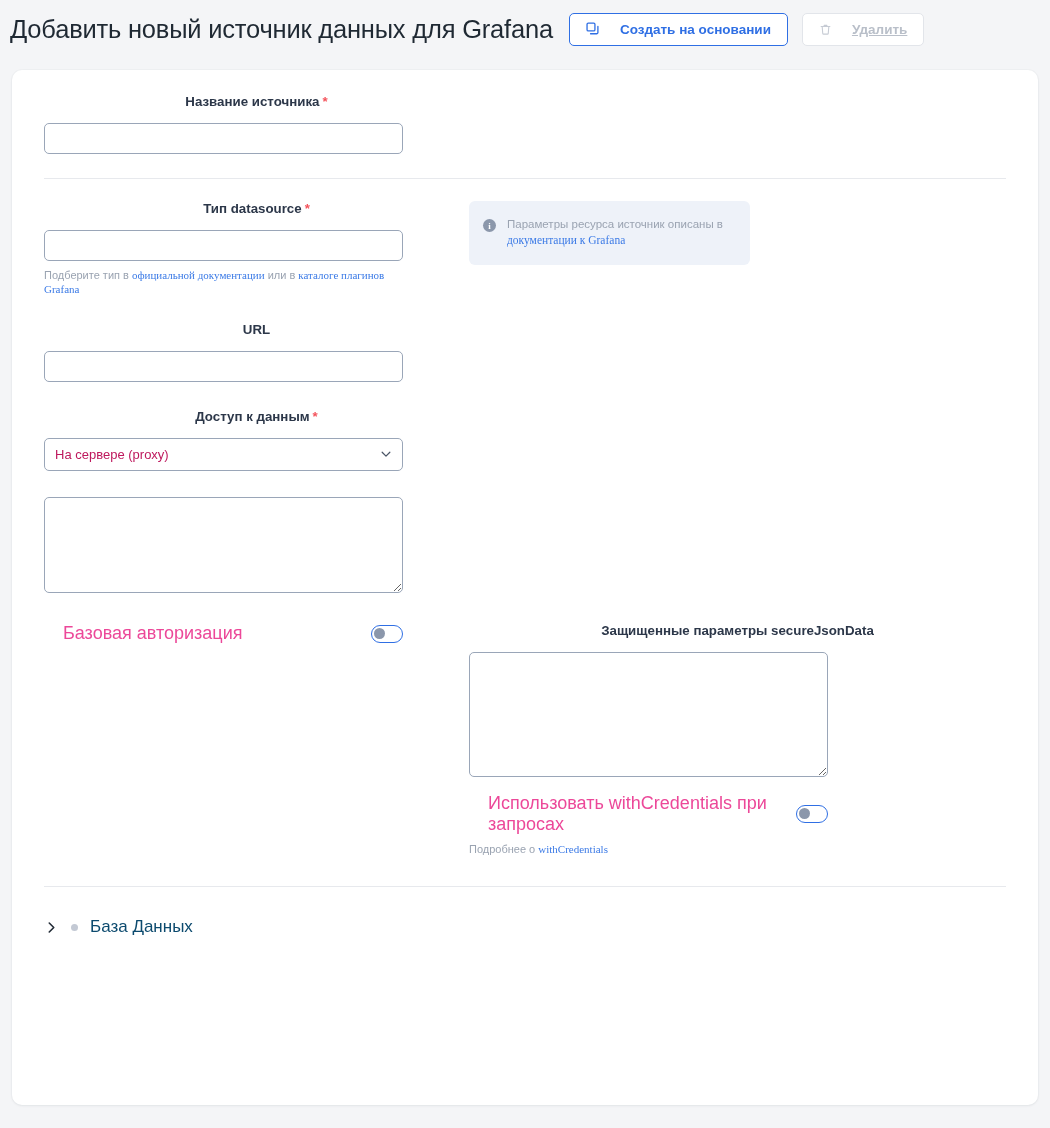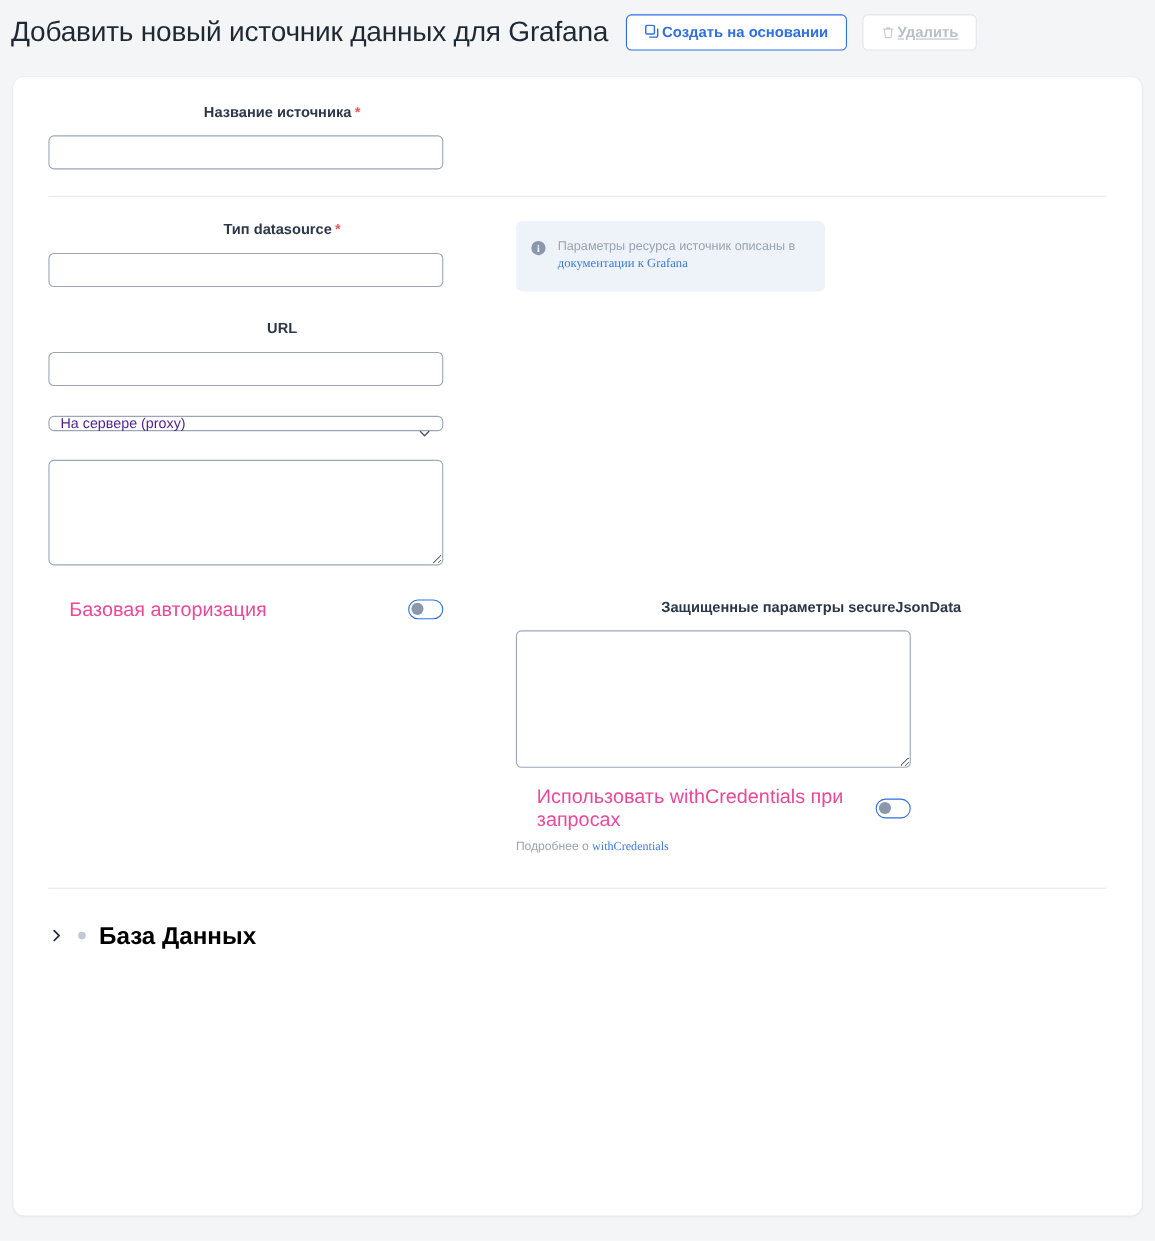--- a/index.html
+++ b/index.html
@@ -29,21 +29,21 @@
     font-weight: 400;
     color: #1f2933;
     letter-spacing: -0.2px;
     white-space: nowrap;
     margin-right: 2px;
   }
   .hdr-btn {
     display: inline-flex;
     align-items: center;
     justify-content: center;
-    gap: 2px;
+    gap: 20px;
     height: 33px;
     padding: 0 16px;
     border-radius: 5px;
     font-size: 13.5px;
     font-weight: 700;
     background: #ffffff;
     white-space: nowrap;
     cursor: pointer;
     user-select: none;
   }
@@ -99,29 +99,29 @@
     outline: none;
     font-family: "Liberation Sans", sans-serif;
     font-size: 13px;
     color: #2c3749;
     padding: 0 10px;
   }
 
   .select-wrap { position: relative; width: 359px; }
   .select-box {
     width: 359px;
-    height: 14px;
+    height: 33px;
     border: 1px solid #9aa6b8;
     border-radius: 5px;
     background: #ffffff;
     display: flex;
     align-items: center;
     padding: 0 10px;
     font-size: 13px;
-    color: #4c1d95;
+    color: #be185d;
     cursor: pointer;
     user-select: none;
   }
   .chev { position: absolute; right: 10px; top: 9px; pointer-events: none; }
 
   .textarea {
     display: block;
     width: 359px;
     height: 96px;
     border: 1px solid #9aa6b8;
@@ -215,21 +215,21 @@
 
   
   .collapse-row {
     display: flex;
     align-items: center;
     gap: 12px;
     cursor: pointer;
     user-select: none;
     padding-top: 2px;
   }
-  .collapse-title { font-size: 22px; font-weight: 700; color: #000000; }
+  .collapse-title { font-size: 17px; font-weight: 400; color: #0c4a6e; }
   .dot { width: 7px; height: 7px; border-radius: 50%; background: #c3c9d4; flex: none; }
 </style>
 </head>
 <body>
 
 <div class="page-header">
   <div class="page-title">Добавить новый источник данных для Grafana</div>
 
   <div class="hdr-btn primary-outline">
     <span class="icon">
@@ -265,20 +265,23 @@
   <div style="height:24px"></div>
   <div class="divider"></div>
   <div style="height:22px"></div>
 
   <div class="grid">
     <div class="col-left">
       <label class="field-label">
         <span>Тип datasource</span><span class="req">*</span>
       </label>
       <input class="text-input" type="text" value="" placeholder="" style="">
+      <div class="hint">
+        <span>Подберите тип в </span><a class="link">официальной документации</a><span> или в </span><a class="link">каталоге плагинов Grafana</a>
+      </div>
     </div>
 
     <div class="col-right">
       <div class="callout">
         <span class="info-circle">i</span>
         <div class="callout-text">
           <span>Параметры ресурса источник описаны в </span><a class="link">документации к Grafana</a>
         </div>
       </div>
     </div>
@@ -290,20 +293,23 @@
     <div class="col-left">
       <label class="field-label">URL</label>
       <input class="text-input" type="text" value="" placeholder="" style="">
     </div>
   </div>
 
   <div style="height:27px"></div>
 
   <div class="grid">
     <div class="col-left">
+      <label class="field-label">
+        <span>Доступ к данным</span><span class="req">*</span>
+      </label>
       <div class="select-wrap">
         <div class="select-box">
           <span>На сервере (proxy)</span>
         </div>
         <span class="chev">
           <svg width="14" height="14" viewBox="0 0 16 16" fill="none">
             <path d="M3.6 6l4.4 4.4L12.4 6" stroke="#4a5566" stroke-width="1.4" stroke-linecap="round" stroke-linejoin="round"></path>
           </svg>
         </span>
       </div>

